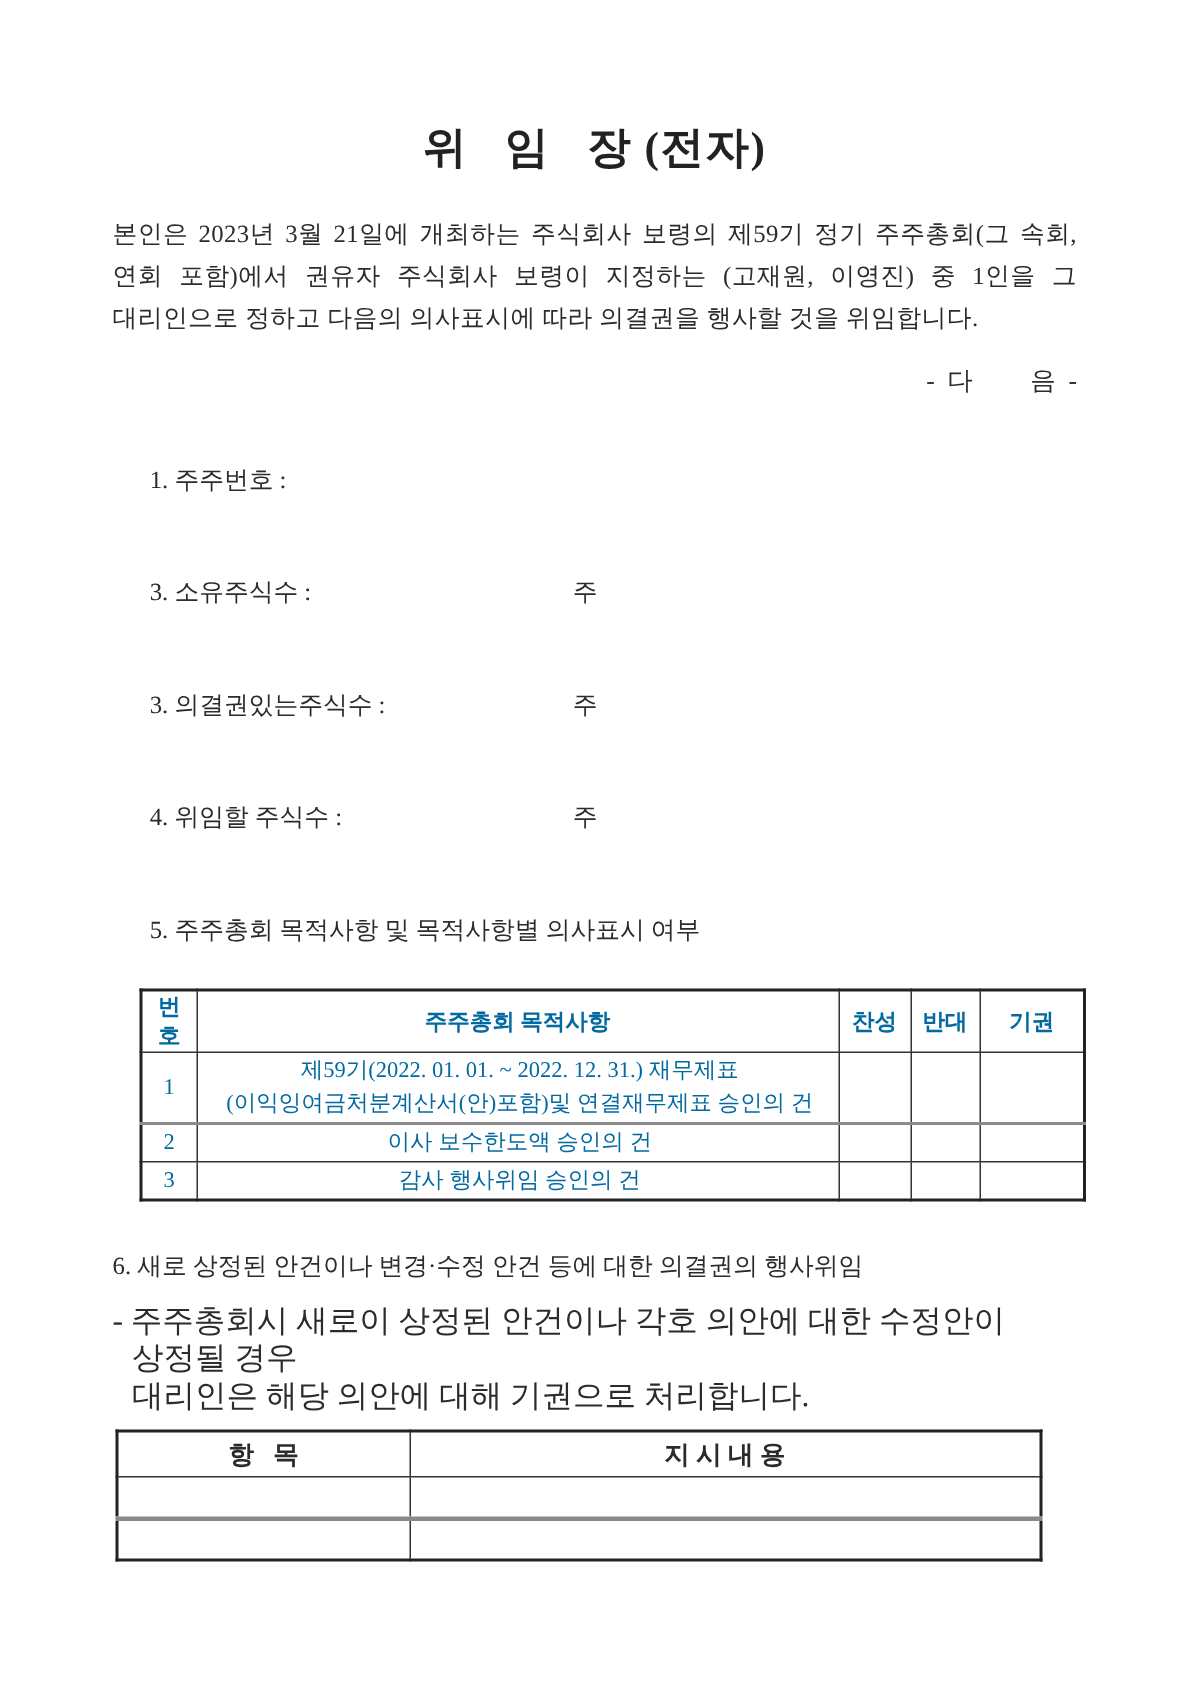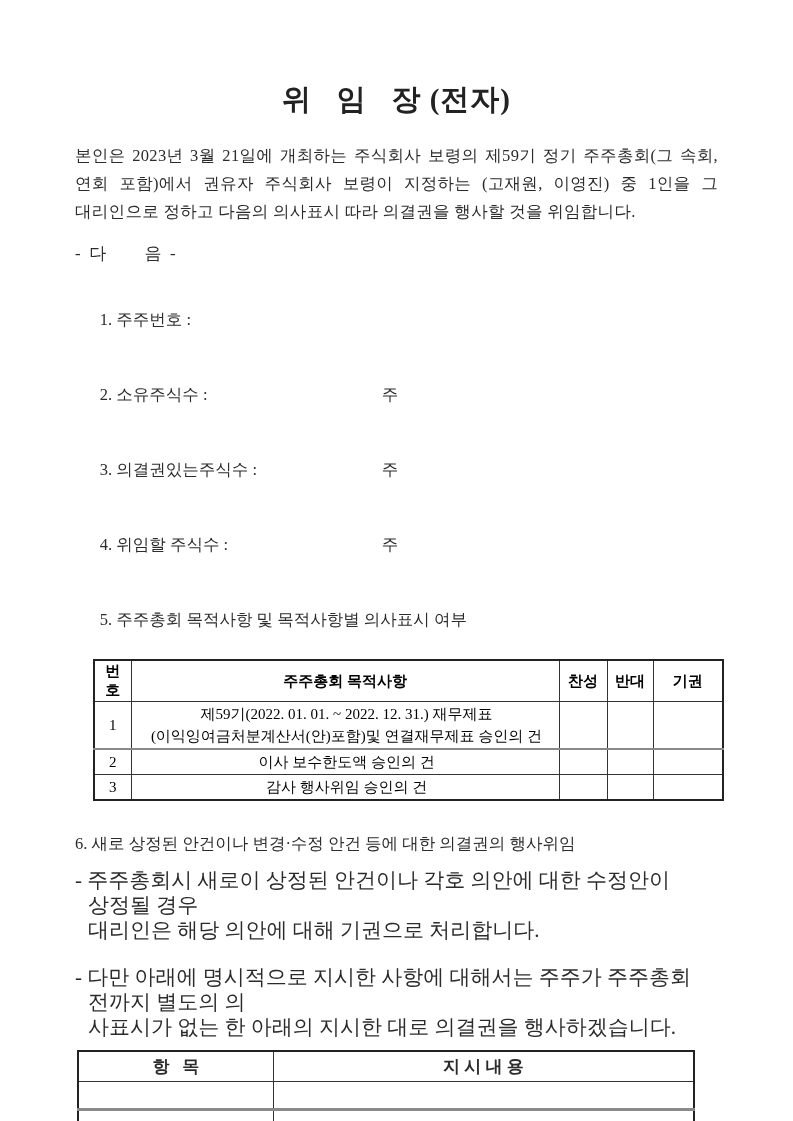--- a/index.html
+++ b/index.html
@@ -27,38 +27,38 @@
   .intro {
     margin-top: 27px;
     font-size: 16.5px;
     line-height: 28px;
     text-align: justify;
     word-break: keep-all;
     letter-spacing: 0.3px;
   }
   .divider {
     margin-top: 16px;
-    text-align: left;
+    text-align: right;
     font-size: 17px;
     line-height: 24px;
     white-space: pre;
   }
   .info-list { margin-top: 16px; font-size: 16.5px; }
   .info-item { line-height: 25px; white-space: pre; }
   .info-item .li-label { display: inline-block; min-width: 282px; }
   .info-item .li-value { display: inline-block; }
 
   table.agenda {
     margin-top: 2px;
     margin-left: 18px;
     border-collapse: collapse;
     table-layout: fixed;
     width: 629px;
     font-size: 15px;
-    color: #000000;
+    color: #0369a1;
   }
   table.agenda, table.instruction { border: 2px solid #222; }
   table.agenda th, table.agenda td {
     border: 1px solid #333;
     padding: 1px 4px;
     vertical-align: middle;
     box-sizing: border-box;
   }
   table.agenda th { font-weight: bold; height: 24px; }
   table.agenda td.c { text-align: center; }
@@ -96,30 +96,30 @@
   table.instruction td { height: 28px; }
   table.instruction tr.sep td { border-top: 3px solid #8a8a8a; }
 </style>
 </head>
 <body>
 
 <div class="page">
 
   <div class="doc-title">위   임   장 (전자)</div>
 
-  <div class="intro">본인은 2023년 3월 21일에 개최하는 주식회사 보령의 제59기 정기 주주총회(그 속회, 연회 포함)에서 권유자 주식회사 보령이 지정하는 (고재원, 이영진) 중 1인을 그 대리인으로 정하고 다음의 의사표시 따라 의결권을 행사할 것을 위임합니다.</div>
+  <div class="intro">본인은 2023년 3월 21일에 개최하는 주식회사 보령의 제59기 정기 주주총회(그 속회, 연회 포함)에서 권유자 주식회사 보령이 지정하는 (고재원, 이영진) 중 1인을 그 대리인으로 정하고 다음의 의사표시에 따라 의결권을 행사할 것을 위임합니다.</div>
 
   <div class="divider">-  다         음  -</div>
 
   <div class="info-list">
     <div class="info-item">
       <span class="li-label">1. 주주번호 :</span><span class="li-value"></span>
     </div>
     <div class="info-item">
-      <span class="li-label">2. 소유주식수 :</span><span class="li-value">주</span>
+      <span class="li-label">3. 소유주식수 :</span><span class="li-value">주</span>
     </div>
     <div class="info-item">
       <span class="li-label">3. 의결권있는주식수 :</span><span class="li-value">주</span>
     </div>
     <div class="info-item">
       <span class="li-label">4. 위임할 주식수 :</span><span class="li-value">주</span>
     </div>
     <div class="info-item">
       <span class="li-label">5. 주주총회 목적사항 및 목적사항별 의사표시 여부</span><span class="li-value"></span>
     </div>
@@ -164,22 +164,20 @@
       <td class="c"></td>
     </tr>
   </tbody>
     </table>
 
   <div class="sec6-heading">6. 새로 상정된 안건이나 변경·수정 안건 등에 대한 의결권의 행사위임</div>
 
   <div class="bullet">- 주주총회시 새로이 상정된 안건이나 각호 의안에 대한 수정안이 상정될 경우
 대리인은 해당 의안에 대해 기권으로 처리합니다.</div>
 
-  <div class="bullet second">- 다만 아래에 명시적으로 지시한 사항에 대해서는 주주가 주주총회 전까지 별도의 의
-사표시가 없는 한 아래의 지시한 대로 의결권을 행사하겠습니다.</div>
 
   <table class="instruction">
     <colgroup>
       <col style="width:195px">
         <col style="width:421px">
     </colgroup>
     <tbody>
         <tr>
       <th>항   목</th>
       <th>지 시 내 용</th>

